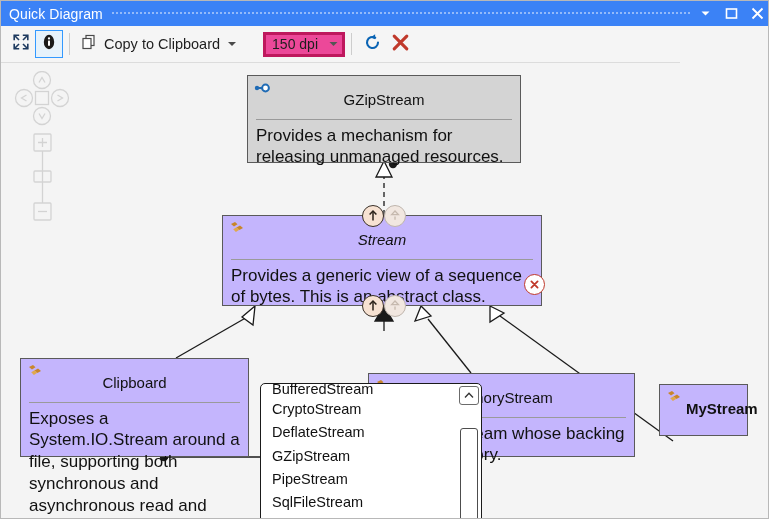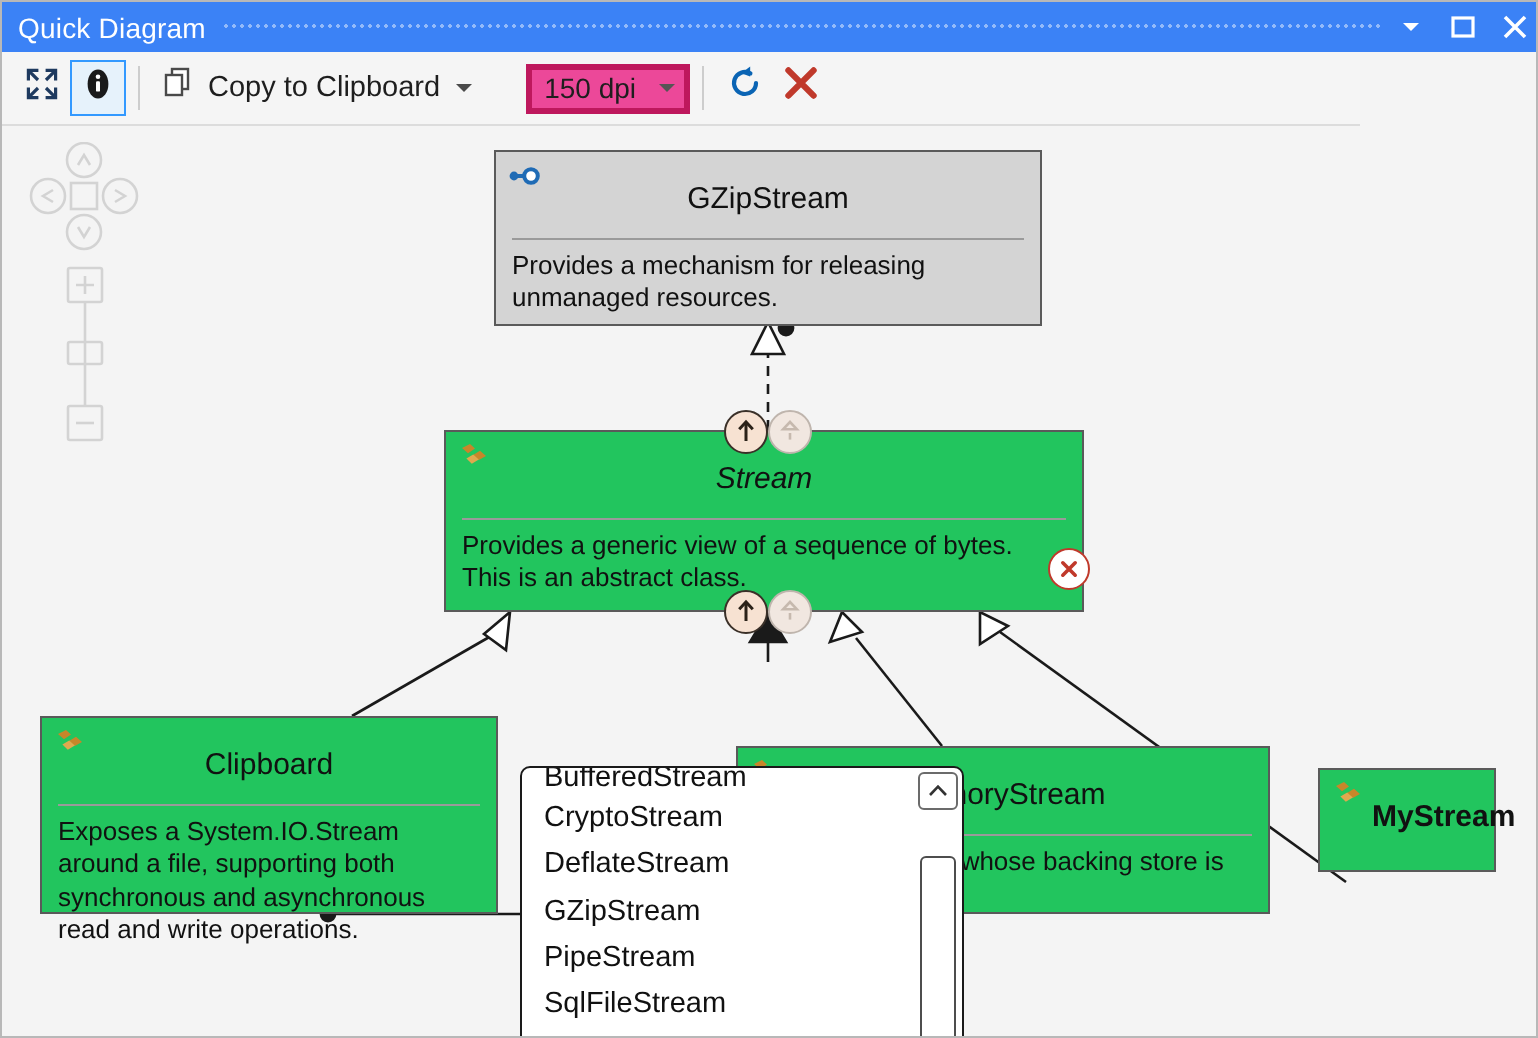--- a/index.html
+++ b/index.html
@@ -153,21 +153,21 @@
 
   
   .node {
     position: absolute;
     box-sizing: border-box;
     border: 1px solid #5a5a5a;
     font-size: 13.5px;
     color: #111111;
   }
   .node.iface { background: #d4d4d4; }
-  .node.klass { background: #22c55e; }
+  .node.klass { background: #c4b5fd; }
   .node-icon {
     position: absolute;
     left: 6px; top: 5px;
     width: 14px; height: 14px;
   }
   .node-title {
     text-align: center;
     padding: 16px 8px 8px 8px;
     font-size: 15px;
     color: #111111;
@@ -175,21 +175,21 @@
   }
   .node-title.italic { font-style: italic; }
   .node-title.bold { font-weight: bold; text-align: left; padding: 16px 0 8px 26px; }
   .node-divider {
     height: 1px;
     background: #9a9a9a;
     margin: 2px 8px 0 8px;
   }
   .node-desc {
     padding: 5px 8px 6px 8px;
-    font-size: 13px;
+    font-size: 17px;
     line-height: 1.28;
     color: #111111;
   }
 
   
   .circbtn {
     position: absolute;
     width: 22px; height: 22px;
     border-radius: 50%;
     box-sizing: border-box;

